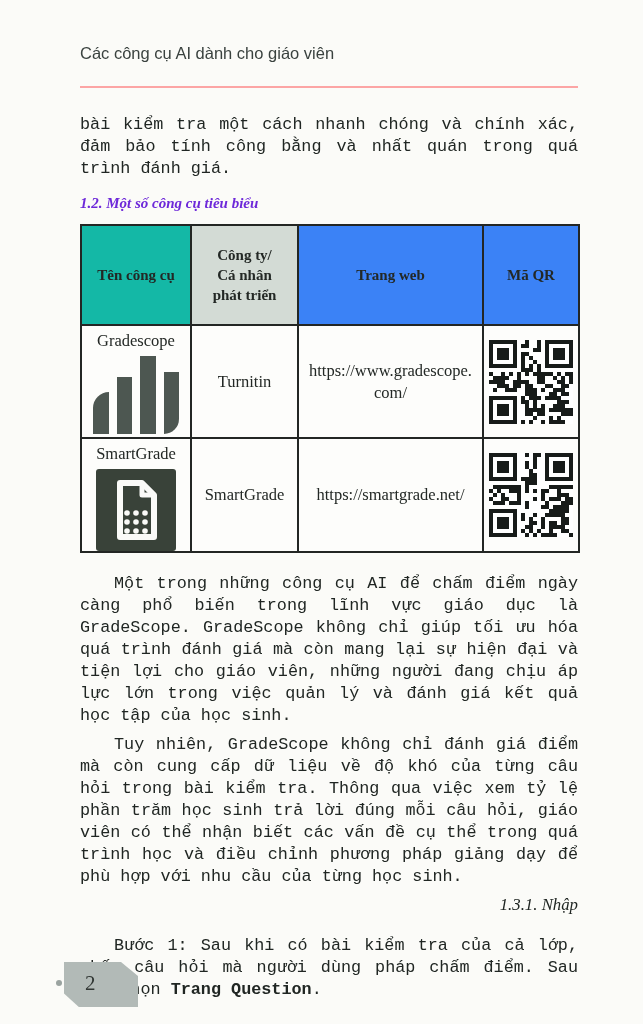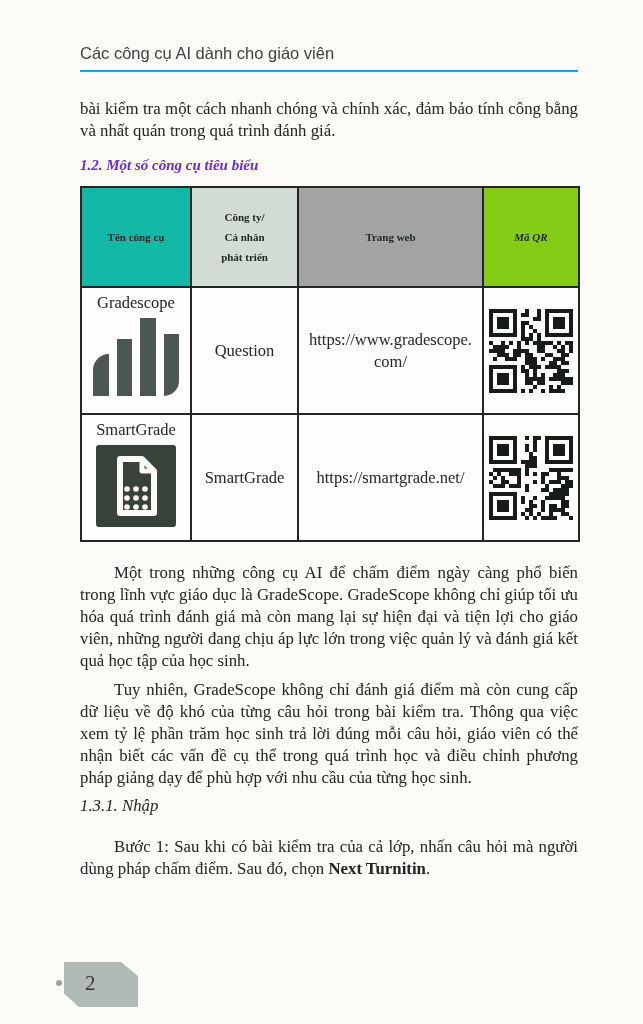--- a/index.html
+++ b/index.html
@@ -8,50 +8,50 @@
   .page {
     position:relative; width:643px; height:1024px;
     background:#fbfbf8; overflow:hidden;
     font-family:"Liberation Serif","DejaVu Serif",serif;
     color:#23282 5;
     color:#232825;
   }
   .content { position:absolute; left:80px; top:0; width:498px; }
 
   .running-header {
-    margin-top:44px; padding-bottom:7px;
+    margin-top:44px; padding-bottom:23px;
     font-family:"Liberation Sans","DejaVu Sans",sans-serif;
     font-size:16.5px; color:#3a423f;
-    border-bottom:2px solid #0ea5e9;
-  }
-
-  p.body { font-size:16.8px; line-height:22px; text-align:justify; color:#20262 3; color:#202623; }
+    border-bottom:2px solid #fca5a5;
+  }
+
+  p.body { font-size:16.8px; line-height:22px; text-align:justify; color:#20262 3; color:#202623;font-family:Liberation Mono, monospace; }
   .intro { margin-top:26px; }
   .ind  { text-indent:34px; }
   .mt6  { margin-top:20px; }
   .mt7  { margin-top:7px; }
 
   h2.sec {
     margin-top:15px; font-size:15px;
     font-weight:bold; font-style:italic; color:#6d28d9;
   }
   h3.subsec {
     margin-top:7px; font-size:16.8px;
-    font-style:italic; font-weight:normal; color:#20262 3; color:#202623;
+    font-style:italic; font-weight:normal; color:#20262 3; color:#202623;text-align:right;
   }
 
   table.tools { margin-top:12px; width:498px; border-collapse:collapse; table-layout:fixed; }
   .tools th, .tools td { border:2px solid #23262 4; border:2px solid #232624; }
   .tools th {
     height:76px; padding:19px 2px;
-    font-size:11px; font-weight:bold; line-height:20px;
+    font-size:15px; font-weight:bold; line-height:20px;
     text-align:center; vertical-align:middle;
     white-space:pre-line;
   }
-  .tools tbody tr { height:127px; }
+  .tools tbody tr { height:113px; }
   .tools td { background:#fdfdfb; }
 
   td.name-cell { vertical-align:top; text-align:center; padding-top:5px; }
   .tool-name { font-size:16.5px; line-height:20px; }
 
   .bars-logo { display:flex; align-items:flex-end; gap:8px; width:86px; height:78px; margin:5px auto 0; }
   .bars-logo i { display:block; width:17px; }
   .b1 { height:42px; border-top-left-radius:17px; }
   .b2 { height:57px; }
   .b3 { height:78px; }
@@ -99,36 +99,36 @@
           <col style="width:107px">
           <col style="width:185px">
           <col style="width:96px">
       </colgroup>
       <thead>
         <tr>
           <th style="background: #14b8a6;">Tên công cụ</th>
           <th style="background: rgb(211, 219, 213);">Công ty/
 Cá nhân
 phát triển</th>
-          <th style="background: #a3a3a3;">Trang web</th>
-          <th style="background: #84cc16; font-style: italic;">Mã QR</th>
+          <th style="background: #3b82f6;">Trang web</th>
+          <th style="background: #3b82f6;">Mã QR</th>
         </tr>
       </thead>
       <tbody>
         <tr>
           <td class="name-cell">
             <div class="tool-name">Gradescope</div>
             <div class="bars-logo">
               <i class="b1" style="background: rgb(77, 87, 81);"></i>
                 <i class="b2" style="background: rgb(77, 87, 81);"></i>
                 <i class="b3" style="background: rgb(77, 87, 81);"></i>
                 <i class="b4" style="background: rgb(77, 87, 81);"></i>
             </div>
           </td>
-          <td class="mid">Question</td>
+          <td class="mid">Turnitin</td>
           <td class="mid">https://www.gradescope.
 com/</td>
           <td class="qr-cell">
             <div class="qr"><svg width="84" height="84" viewBox="0 0 84 84">
                   <rect width="100%" height="100%" fill="#ffffff"></rect>
                   <rect x="36" y="0" width="4" height="4" fill="#171b19"></rect>
                   <rect x="48" y="0" width="4" height="4" fill="#171b19"></rect>
                   <rect x="32" y="4" width="4" height="4" fill="#171b19"></rect>
                   <rect x="36" y="4" width="4" height="4" fill="#171b19"></rect>
                   <rect x="48" y="4" width="4" height="4" fill="#171b19"></rect>
@@ -435,21 +435,21 @@
         </tr>
       </tbody>
     </table>
 
 
     <p class="body ind mt6">Một trong những công cụ AI để chấm điểm ngày càng phổ biến trong lĩnh vực giáo dục là GradeScope. GradeScope không chỉ giúp tối ưu hóa quá trình đánh giá mà còn mang lại sự hiện đại và tiện lợi cho giáo viên, những người đang chịu áp lực lớn trong việc quản lý và đánh giá kết quả học tập của học sinh.</p>
     <p class="body ind mt7">Tuy nhiên, GradeScope không chỉ đánh giá điểm mà còn cung cấp dữ liệu về độ khó của từng câu hỏi trong bài kiểm tra. Thông qua việc xem tỷ lệ phần trăm học sinh trả lời đúng mỗi câu hỏi, giáo viên có thể nhận biết các vấn đề cụ thể trong quá trình học và điều chỉnh phương pháp giảng dạy để phù hợp với nhu cầu của từng học sinh.</p>
 
     <h3 class="subsec">1.3.1. Nhập</h3>
 
-    <p class="body ind mt6 step"><span>Bước 1: Sau khi có bài kiểm tra của cả lớp, nhấn câu hỏi mà người dùng pháp chấm điểm. Sau đó, chọn </span><b>Next Turnitin</b><span>.</span></p>
+    <p class="body ind mt6 step"><span>Bước 1: Sau khi có bài kiểm tra của cả lớp, nhấn câu hỏi mà người dùng pháp chấm điểm. Sau đó, chọn </span><b>Trang Question</b><span>.</span></p>
 
   </div>
 
   <div class="tab-dot"></div>
   <div class="page-tab" style="background: rgb(178, 186, 183);">
     <span>2</span>
   </div>
 </div>
 
 </body></html>

